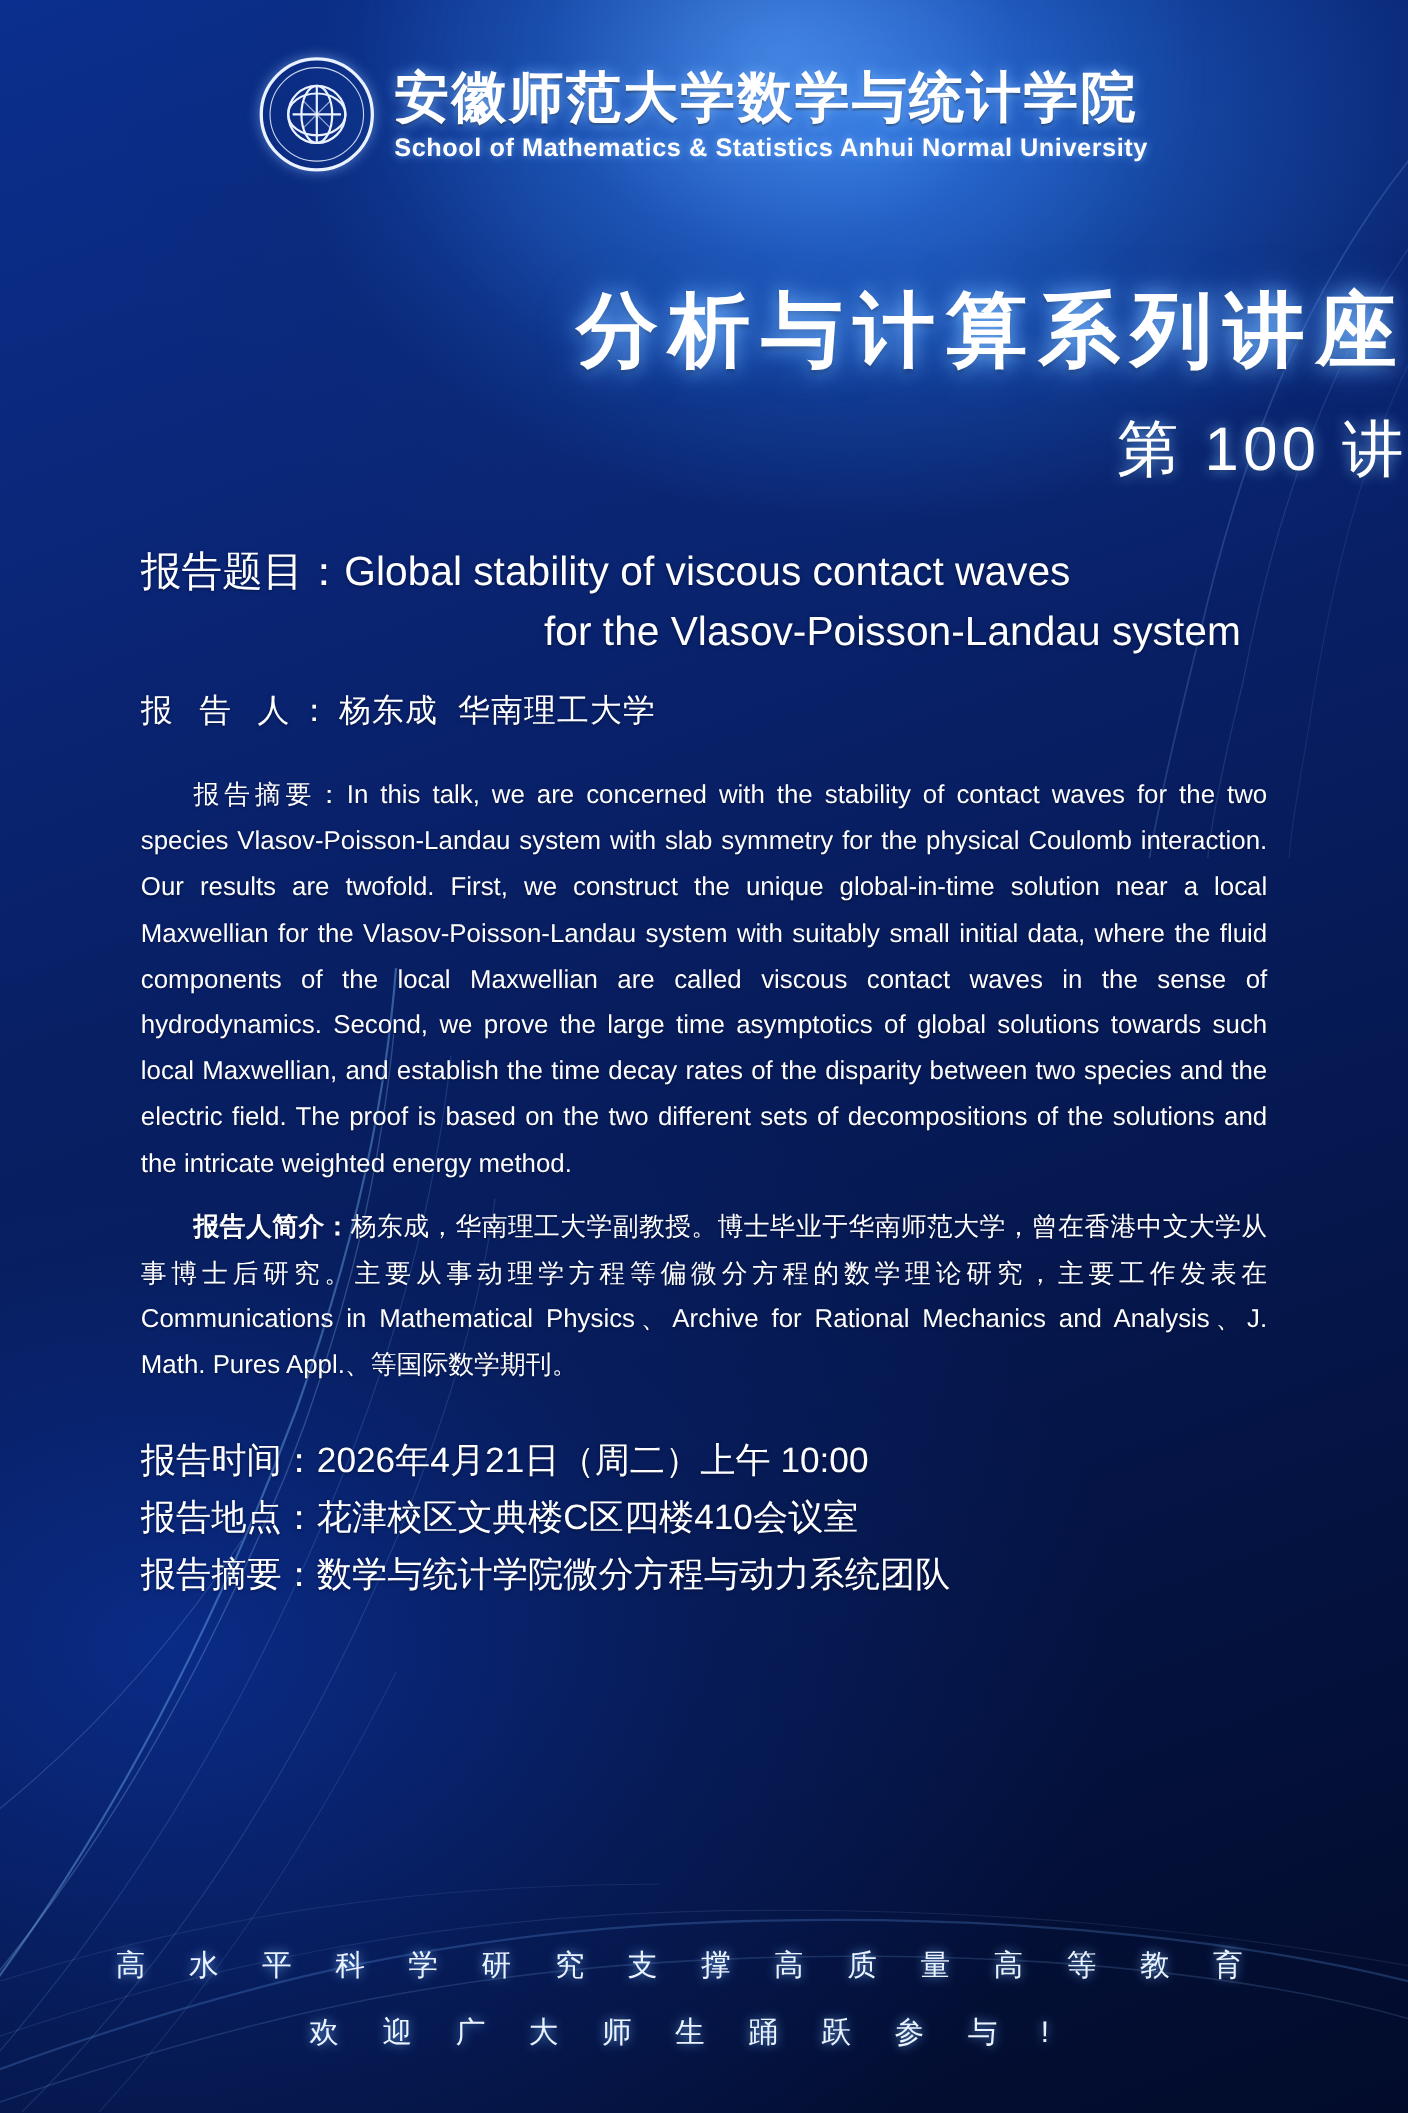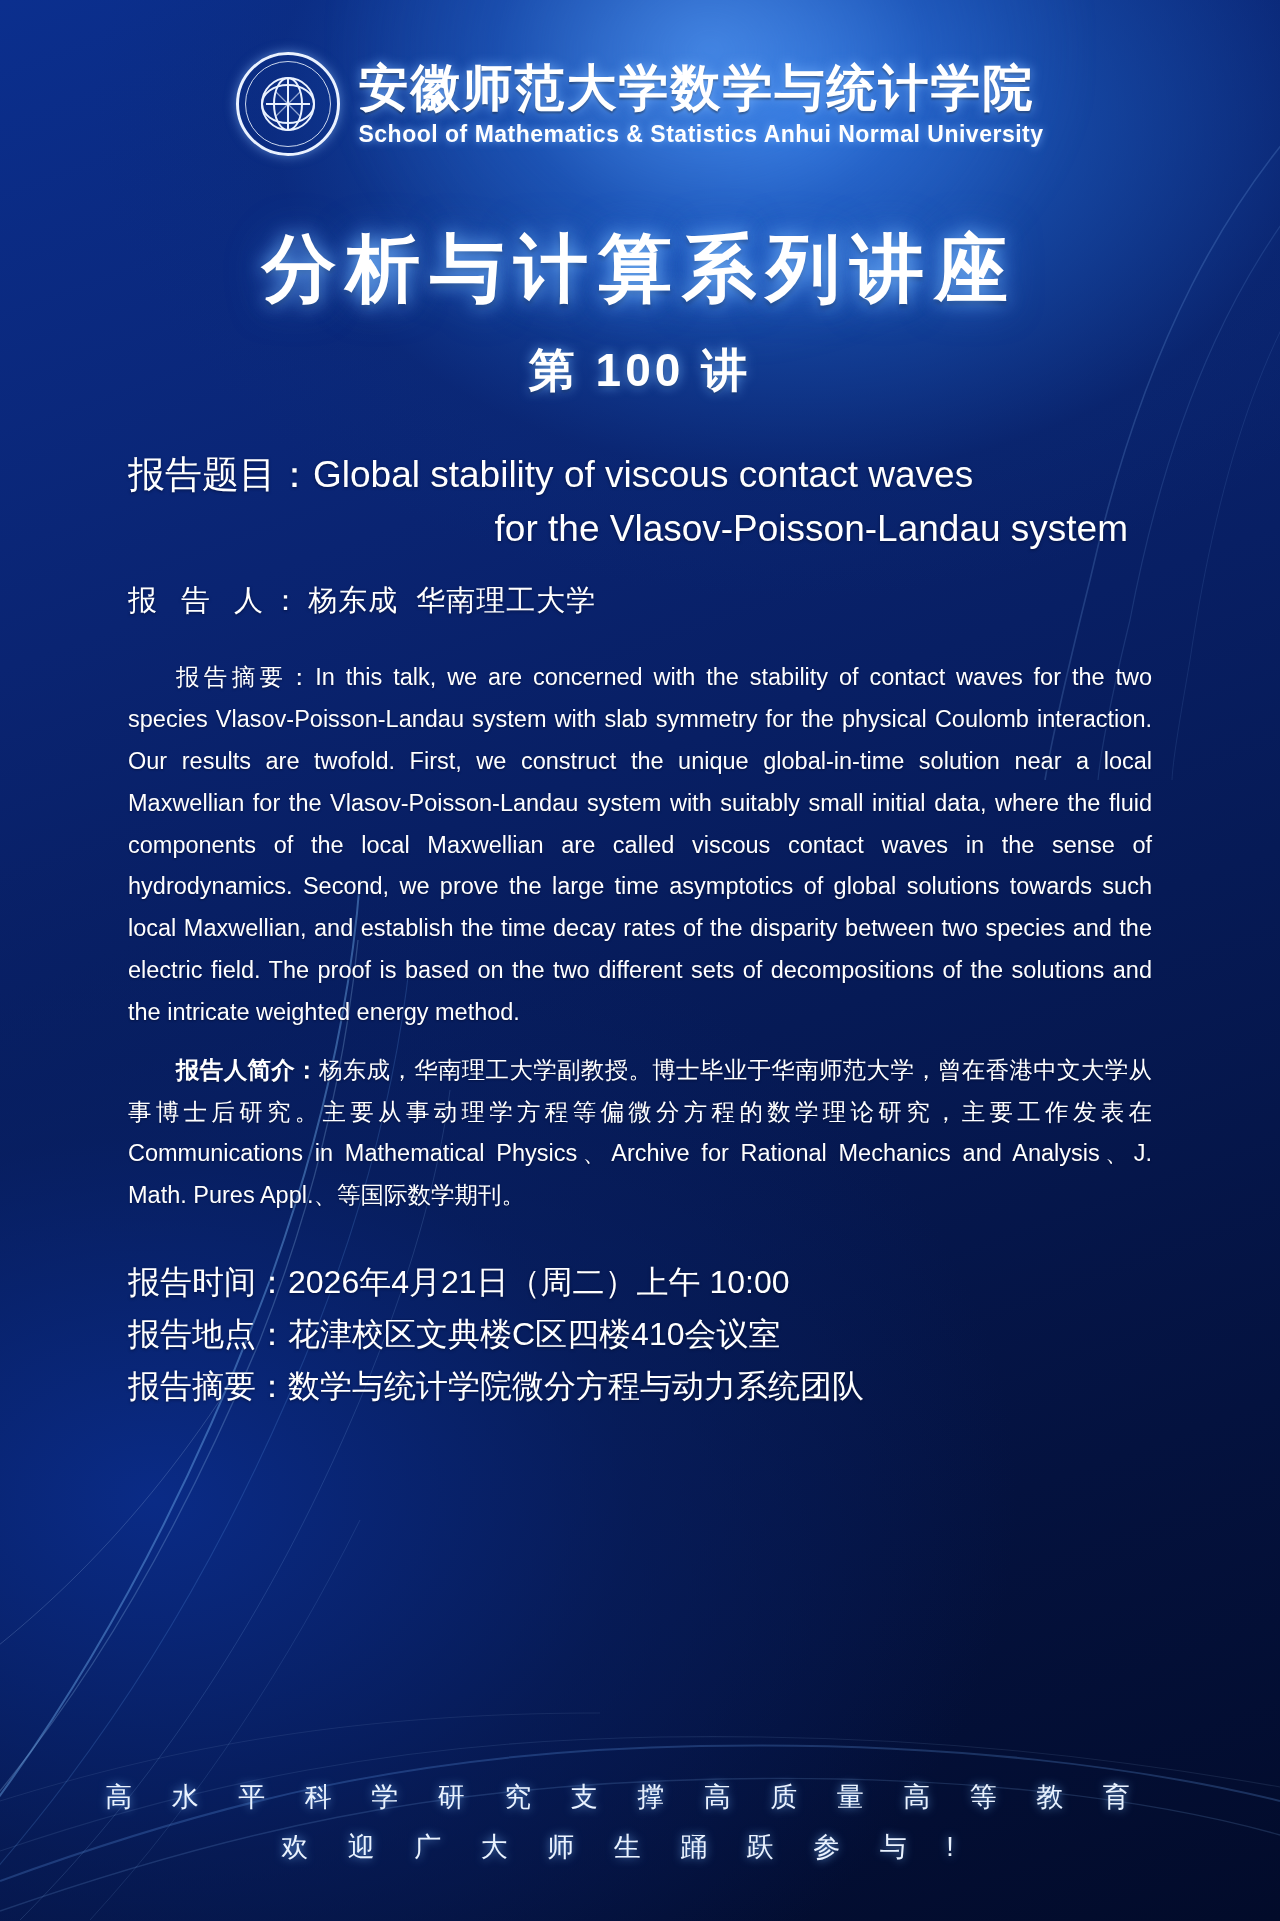--- a/index.html
+++ b/index.html
@@ -102,38 +102,38 @@
     font-size: 23px;
     font-weight: bold;
     color: #ffffff;
     letter-spacing: .5px;
     text-shadow: 0 0 8px rgba(120,180,255,.85);
     white-space: nowrap;
   }
 
   
   .series-wrap {
-    text-align: center;
-    margin-top: 64px;
+    text-align: right;
+    margin-top: 95px;
   }
   .series-title {
     font-family: "DejaVu Sans", "Liberation Sans", sans-serif;
     font-size: 74px;
     font-weight: bold;
     color: #ffffff;
     letter-spacing: 10px;
     text-shadow:
       0 0 18px rgba(120,185,255,.95),
       0 0 38px rgba(60,130,240,.75),
       0 3px 4px rgba(0,20,60,.6);
   }
   .series-no {
     margin-top: 20px;
-    font-size: 46px;
-    font-weight: bold;
+    font-size: 56px;
+    font-weight: normal;
     color: #ffffff;
     letter-spacing: 4px;
     text-shadow: 0 0 12px rgba(120,185,255,.8), 0 2px 3px rgba(0,20,60,.55);
   }
 
   
   .body-block {
     padding: 0 128px;
     color: #ffffff;
   }
@@ -202,21 +202,21 @@
     text-align: center;
     z-index: 6;
   }
   .footer .l1 {
     font-size: 27px;
     letter-spacing: 16px;
     color: #eaf3ff;
     text-shadow: 0 0 10px rgba(120,185,255,.8);
   }
   .footer .l2 {
-    margin-top: 14px;
+    margin-top: 25px;
     font-size: 27px;
     letter-spacing: 16px;
     color: #eaf3ff;
     text-shadow: 0 0 10px rgba(120,185,255,.8);
   }
 </style>
 </head>
 <body>
 
 <div class="poster">

